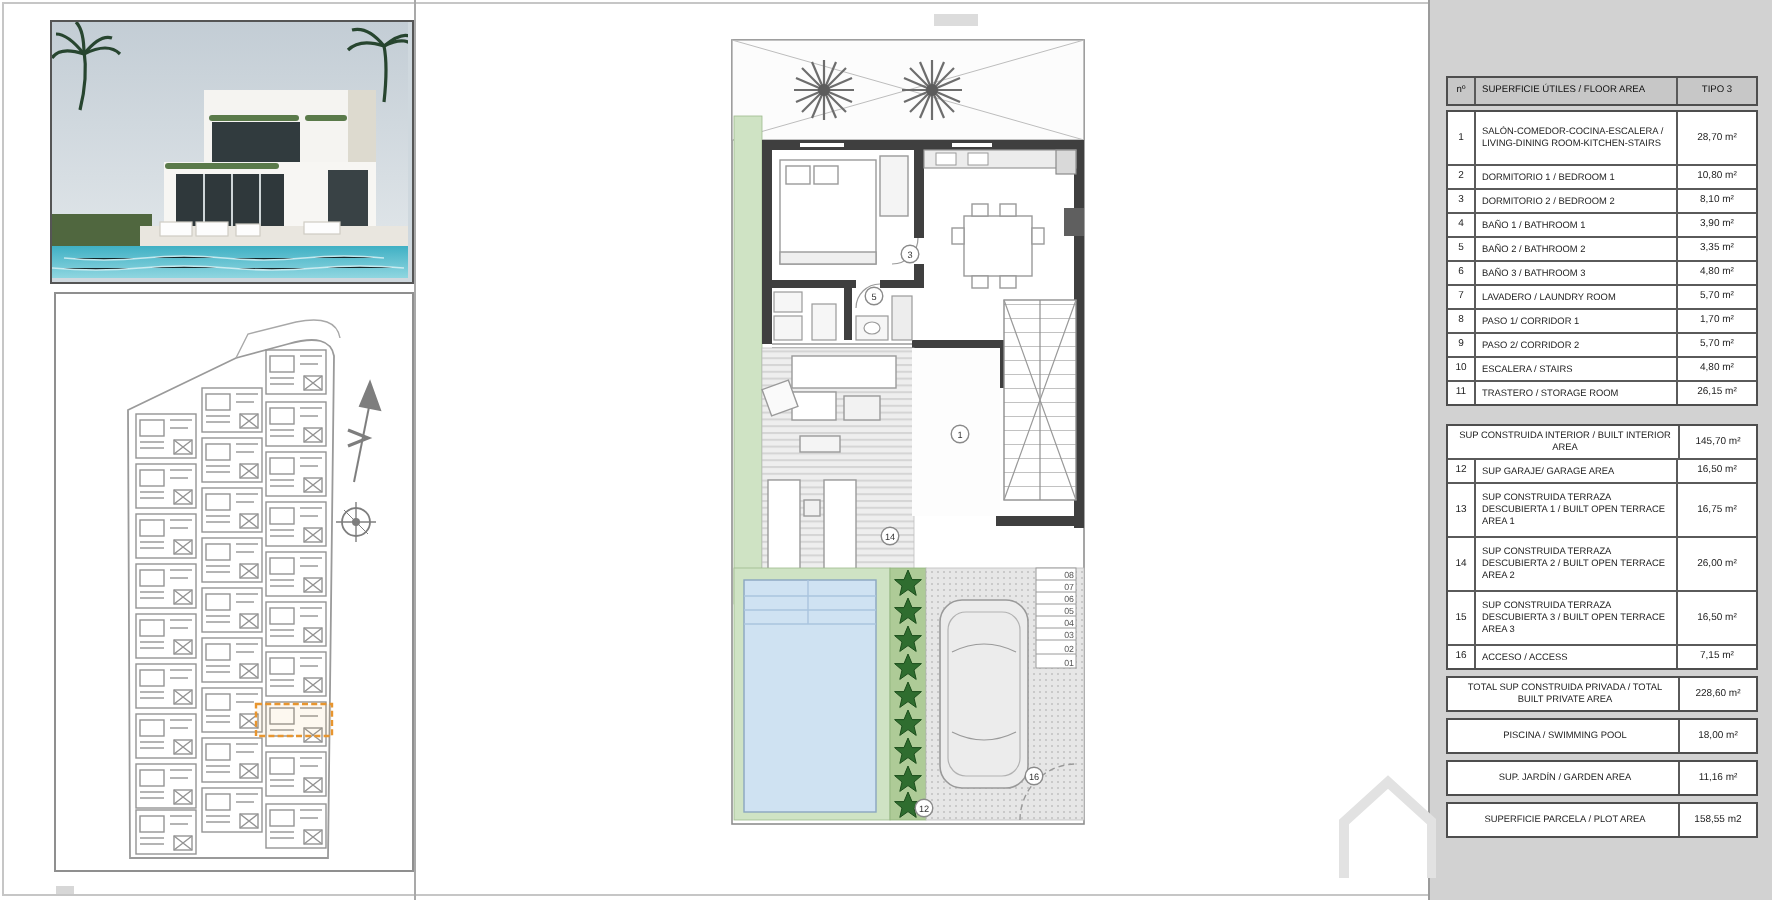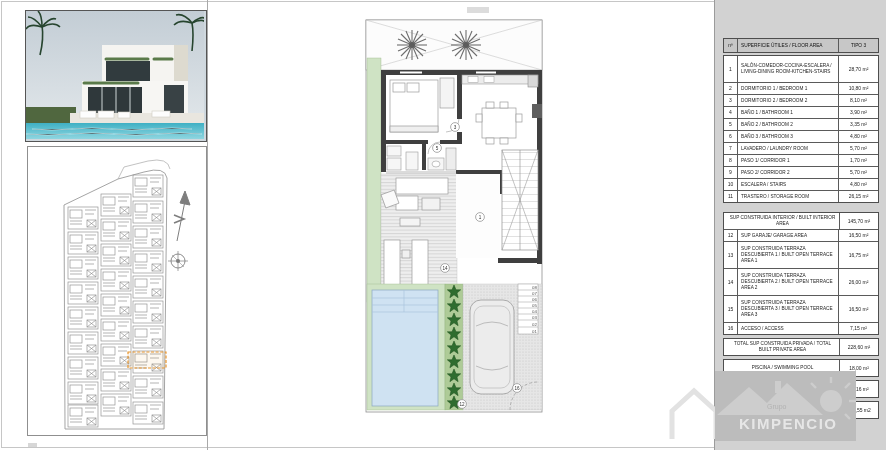--- a/index.html
+++ b/index.html
@@ -509,32 +509,13 @@
           </div>
         </div>
       </div>
   </div>
 
   <div class="wm-out">
     <svg width="50" height="56" viewBox="0 0 50 56">
       <path d="M4,54 L4,26 L26,6 L48,26 L48,54" fill="none" stroke="#e2e2e2" stroke-width="5"></path>
     </svg>
   </div>
-  <div class="wm-box">
-    <svg width="141" height="70" viewBox="0 0 141 70">
-      <rect x="0" y="0" width="141" height="70" fill="#bcbcbc"></rect>
-      <g>
-        <path d="M2,44 L34,16 L52,32 L72,12 L108,44 Z" fill="#cdcdcd"></path>
-        <rect x="60" y="10" width="6" height="12" fill="#cdcdcd"></rect>
-        <circle cx="116" cy="30" r="11" fill="#cdcdcd"></circle>
-        <g stroke="#cdcdcd" stroke-width="2.4">
-          <line x1="116" y1="12" x2="116" y2="6"></line>
-            <line x1="130" y1="17" x2="135" y2="12"></line>
-          <line x1="134" y1="30" x2="141" y2="30"></line>
-            <line x1="130" y1="43" x2="135" y2="48"></line>
-          <line x1="101" y1="17" x2="96" y2="12"></line>
-        </g>
-      </g>
-      <text x="52" y="38" font-size="7" fill="#b2b2b2" font-family="Liberation Sans, sans-serif">Grupo</text>
-      <text x="24" y="58" font-size="15" font-weight="bold" letter-spacing="1.5" fill="#e6e6e6" font-family="Liberation Sans, sans-serif">KIMPENCIO</text>
-    </svg>
-  </div>
 </div>
 
 </body></html>

